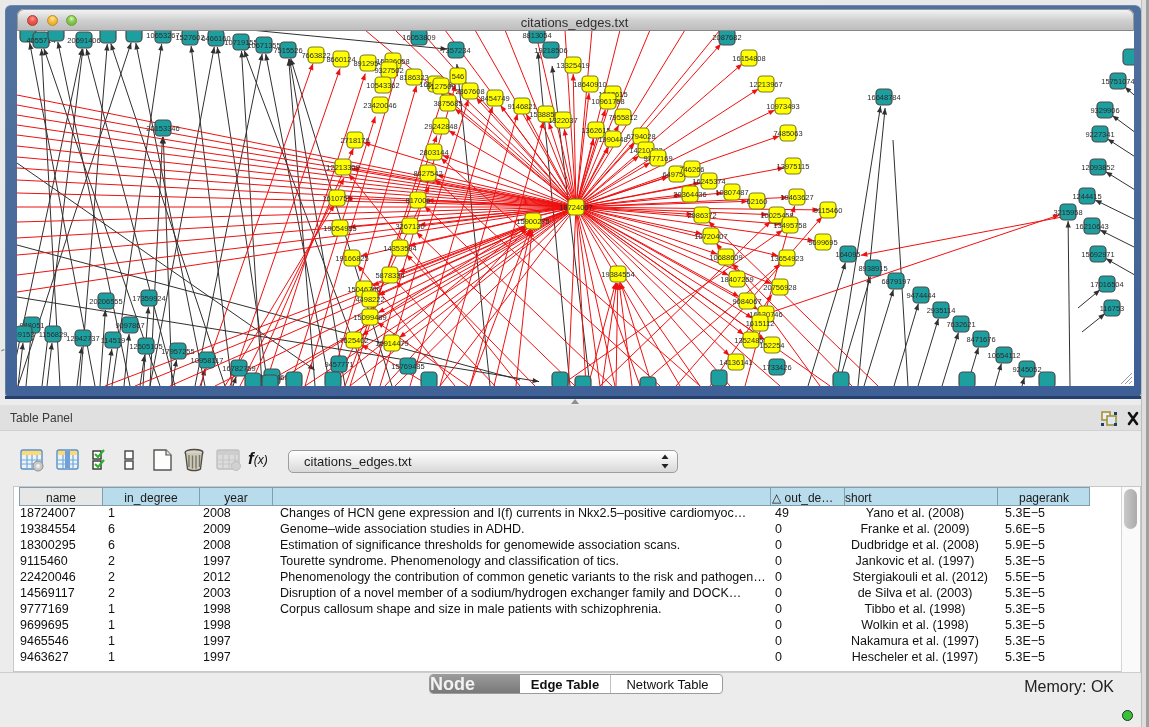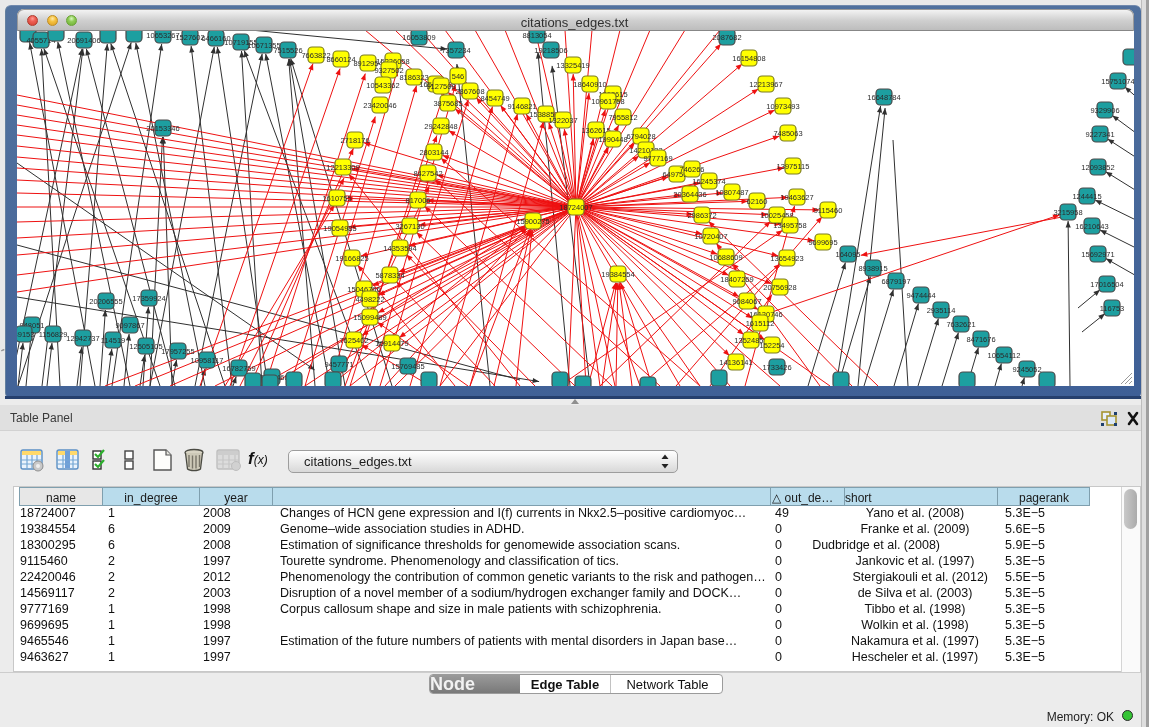--- a/index.html
+++ b/index.html
@@ -815,21 +815,21 @@
     <span style="left:775px">0</span>
     <span style="left:842px;width:146px;text-align:center">Franke et al. (2009)</span>
     <span style="left:1005px">5.6E−5</span>
   </div>
 <div class="tr" style="top:538px">
     <span style="left:20px">18300295</span>
     <span style="left:108px">6</span>
     <span style="left:203px">2008</span>
     <span style="left:280px">Estimation of significance thresholds for genomewide association scans.</span>
     <span style="left:775px">0</span>
-    <span style="left:794px;width:146px;text-align:right">Dudbridge et al. (2008)</span>
+    <span style="left:842px;width:146px;text-align:center">Dudbridge et al. (2008)</span>
     <span style="left:1005px">5.9E−5</span>
   </div>
 <div class="tr" style="top:554px">
     <span style="left:20px">9115460</span>
     <span style="left:108px">2</span>
     <span style="left:203px">1997</span>
     <span style="left:280px">Tourette syndrome. Phenomenology and classification of tics.</span>
     <span style="left:775px">0</span>
     <span style="left:842px;width:146px;text-align:center">Jankovic et al. (1997)</span>
     <span style="left:1005px">5.3E−5</span>
@@ -866,21 +866,20 @@
     <span style="left:108px">1</span>
     <span style="left:203px">1998</span>
     <span style="left:775px">0</span>
     <span style="left:842px;width:146px;text-align:center">Wolkin et al. (1998)</span>
     <span style="left:1005px">5.3E−5</span>
   </div>
 <div class="tr" style="top:634px">
     <span style="left:20px">9465546</span>
     <span style="left:108px">1</span>
     <span style="left:203px">1997</span>
-    <span style="left:280px">Estimation of the future numbers of patients with mental disorders in Japan base…</span>
     <span style="left:775px">0</span>
     <span style="left:842px;width:146px;text-align:center">Nakamura et al. (1997)</span>
     <span style="left:1005px">5.3E−5</span>
   </div>
 <div class="tr" style="top:650px">
     <span style="left:20px">9463627</span>
     <span style="left:108px">1</span>
     <span style="left:203px">1997</span>
     <span style="left:775px">0</span>
     <span style="left:842px;width:146px;text-align:center">Hescheler et al. (1997)</span>
@@ -890,16 +889,16 @@
 <div class="abs" style="left:1121px;top:487px;width:19px;height:185px;background:#fafafa;border-left:1px solid #d5d5d5"></div>
 <div class="abs" style="left:1124px;top:489px;width:13px;height:40px;background:linear-gradient(90deg,#c9c9c9,#ababab);border-radius:7px"></div>
 
 <div class="abs" style="left:0;top:672px;width:1142px;height:1px;background:#cdcdcd"></div>
 <div class="abs" style="left:429px;top:674px;width:294px;height:20px;border:1px solid #9b9b9b;border-radius:4px;background:#fff;overflow:hidden">
  <div style="position:absolute;left:0;top:0;width:90px;height:20px;background:linear-gradient(#9a9a9a,#757575);color:#f2f2f2;text-align:left;font-size:18px;font-weight:bold;line-height:19px">Node Table</div>
  <div style="position:absolute;left:90px;top:0;width:91px;height:20px;color:#111;text-align:center;font-size:13px;font-weight:bold;line-height:19px;border-right:1px solid #c2c2c2">Edge Table</div>
  <div style="position:absolute;left:181px;top:0;width:113px;height:20px;color:#111;text-align:center;font-size:13px;font-weight:normal;line-height:19px">Network Table</div>
 </div>
 
-<div class="abs" style="left:1020px;top:710px;width:94px;text-align:right;font-size:12px;color:#222">Memory: OK</div>
+<div class="abs" style="left:1020px;top:678px;width:94px;text-align:right;font-size:16px;color:#222">Memory: OK</div>
 <div class="abs" style="left:1122px;top:710px;width:11px;height:11px;border-radius:50%;background:#35c435;border:1.5px solid #2a2a2a"></div>
 <div class="abs" style="left:1141px;top:0;width:5px;height:727px;background:#dedede;border-left:1px solid #bdbdbd"></div>
 <div class="abs" style="left:1146px;top:0;width:3px;height:727px;background:#9f9f9f"></div>
 
 </body></html>

